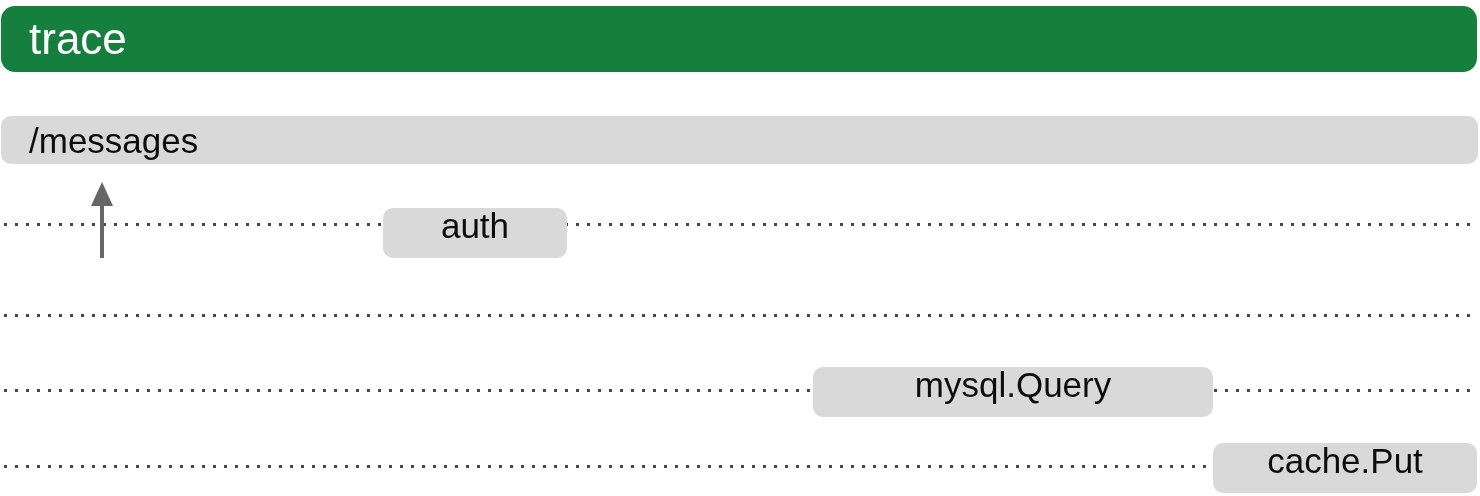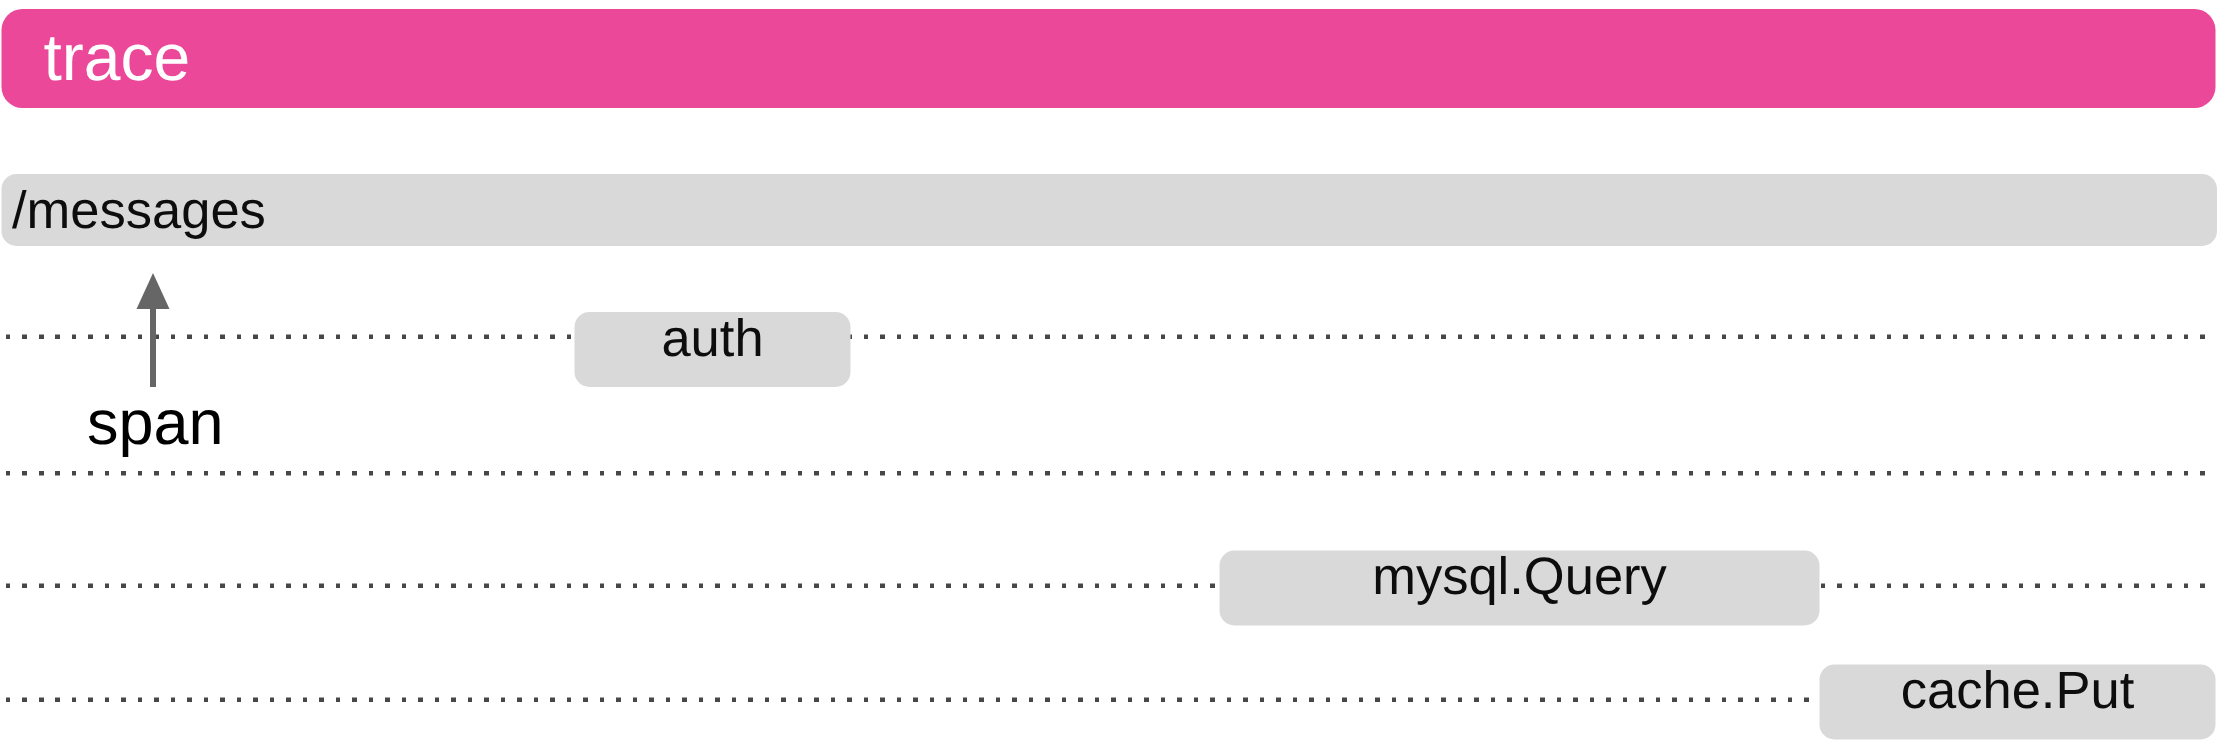--- a/index.html
+++ b/index.html
@@ -15,21 +15,21 @@
     background: #ffffff;
     overflow: hidden;
   }
   
   .trace-bar {
     position: absolute;
     left: 1px;
     top: 6px;
     width: 1476px;
     height: 66px;
-    background: #ec4899;
+    background: #15803d;
     border-radius: 14px;
     display: flex;
     align-items: center;
     box-sizing: border-box;
     padding-left: 28px;
     color: #ffffff;
     font-size: 44px;
     line-height: 1;
   }
   
@@ -37,21 +37,21 @@
     position: absolute;
     left: 1px;
     top: 116px;
     width: 1477px;
     height: 48px;
     background: #d9d9d9;
     border-radius: 10px;
     display: flex;
     align-items: center;
     box-sizing: border-box;
-    padding-left: 7px;
+    padding-left: 28px;
     color: #0d0d0d;
     font-size: 35px;
     line-height: 1;
   }
   
   .dotted {
     position: absolute;
     left: 4px;
     right: 4px;
     height: 3px;
@@ -139,15 +139,14 @@
   <div class="span-box sb4">
     <span>cache.Put</span>
   </div>
   <div class="span-box sb3">
     <span>mysql.Query</span>
   </div>
 
   <div class="arrow-head"></div>
   <div class="arrow-line"></div>
 
-  <div class="span-label">span</div>
 
 </div>
 
 </body></html>

